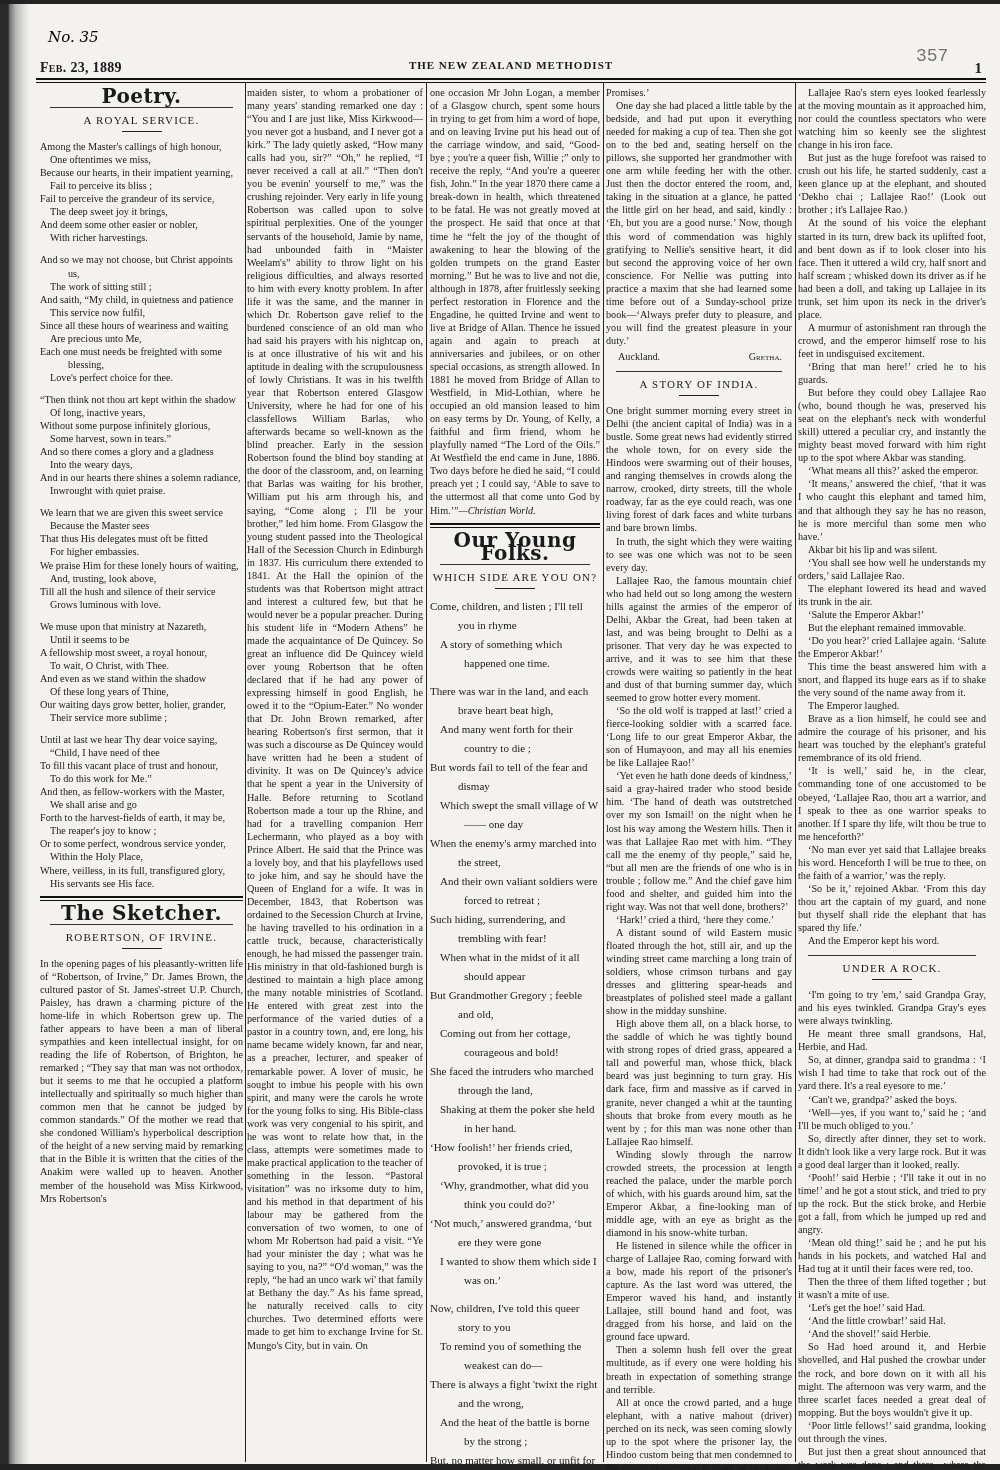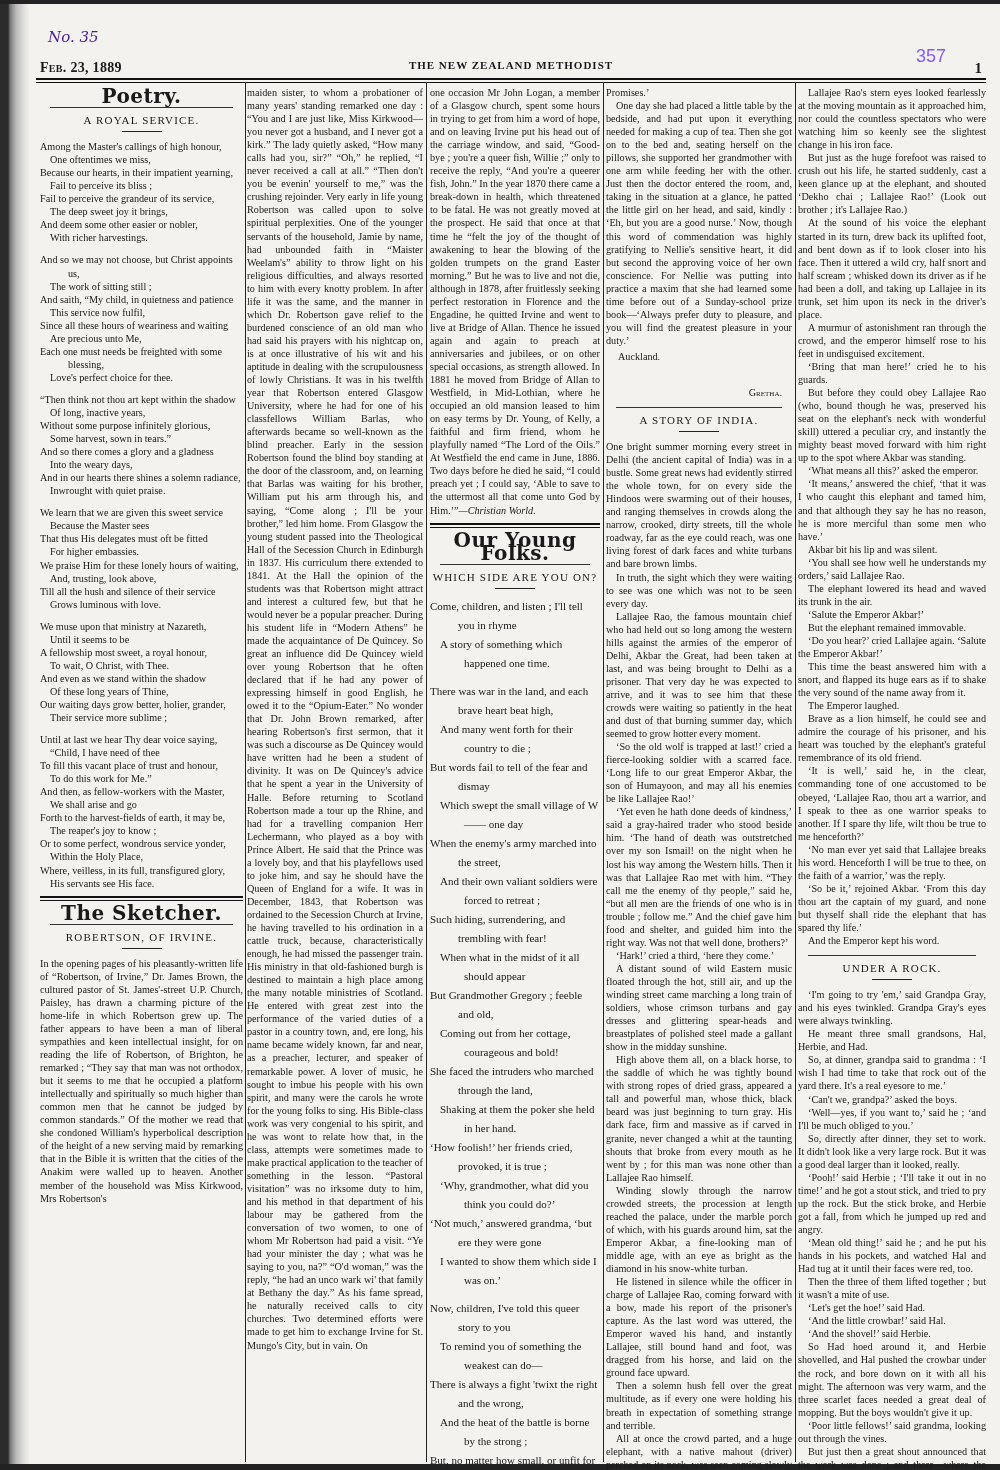--- a/index.html
+++ b/index.html
@@ -1,21 +1,21 @@
 <!DOCTYPE html>
 <html><head>
 <meta charset="utf-8">
 <style>
   html,body{margin:0;padding:0;}
   body{width:1000px;height:1470px;background:#f3f2ef;position:relative;overflow:hidden;font-family:"Liberation Serif","DejaVu Serif",serif;color:#1a1a1a;}
   .scan-edge{position:absolute;left:0;top:0;width:30px;height:1470px;background:linear-gradient(to right,#2a2a2a 0,#2a2a2a 8px,#777 10px,#b9b9b9 16px,#e0dfdc 24px,#f3f2ef 30px);}
   .top-bar{position:absolute;left:0;top:0;width:1000px;height:4px;background:#222;}
   .bottom-bar{position:absolute;left:0;top:1464px;width:1000px;height:6px;background:#222;}
-  .handnote{position:absolute;left:48px;top:28px;font-family:"DejaVu Serif",serif;font-style:italic;font-size:15px;color:#4c1d95;}
-  .stamp{position:absolute;left:916px;top:46px;font-size:18px;color:#8b5cf6;font-family:Liberation Sans, sans-serif;}
+  .handnote{position:absolute;left:48px;top:28px;font-family:"DejaVu Serif",serif;font-style:italic;font-size:15px;color:#000000;}
+  .stamp{position:absolute;left:916px;top:46px;font-size:18px;color:#737373;font-family:Liberation Mono, monospace;}
   .masthead{position:absolute;left:36px;top:56px;width:950px;height:26px;}
   .date{position:absolute;left:4px;top:4px;font-size:14px;font-weight:bold;font-variant:small-caps;letter-spacing:.3px;}
   .paper-title{position:absolute;left:0;right:0;top:3px;text-align:center;font-size:11px;font-weight:bold;letter-spacing:1px;}
   .page-num{position:absolute;right:4px;top:4px;font-size:15px;font-weight:bold;}
   .rule-top{position:absolute;left:36px;top:78px;width:950px;border-top:2.5px solid #111;border-bottom:1px solid #111;height:2px;}
   .col{position:absolute;top:86px;font-size:10.2px;line-height:13.05px;text-align:justify;}
   .c1{left:40px;width:203px;}
   .c2{left:247px;width:176px;}
   .c3{left:430px;width:170px;}
   .c4{left:606px;width:186px;}
@@ -27,21 +27,21 @@
   .double-rule{border-top:2px solid #111;border-bottom:1px solid #111;height:2px;margin:6px 0;}
   .thin-rule{border-top:1px solid #333;margin:4px 10px;}
   .poem p{margin:0;text-align:left;}
   .poem .l{padding-left:28px;text-indent:-28px;}
   .poem .i{padding-left:34px;text-indent:-24px;}
   .poem .gap{height:9px;}
   .prose p{margin:0;text-indent:10px;}
   .prose p.first{text-indent:0;}
   .byline{text-align:right;font-variant:small-caps;margin:6px 0 16px 0;}
   .sig{display:flex;justify-content:space-between;padding:3px 10px 0 12px;gap:44px;}
-  .sig span:last-child{font-variant:small-caps;margin-top:36px;}
+  .sig span:last-child{font-variant:small-caps;}
   em{font-style:italic;}
 </style>
 </head>
 <body>
 
 <div class="scan-edge"></div>
 <div class="top-bar"></div>
 <div class="bottom-bar"></div>
 
 <div class="handnote">No. 35</div>

